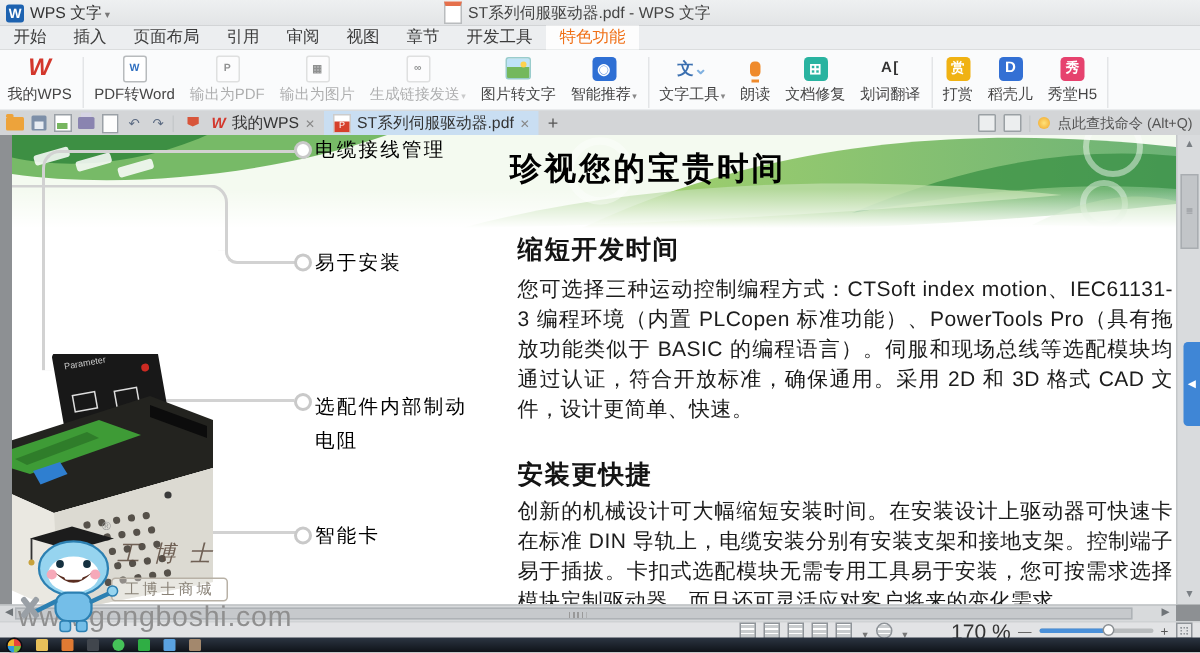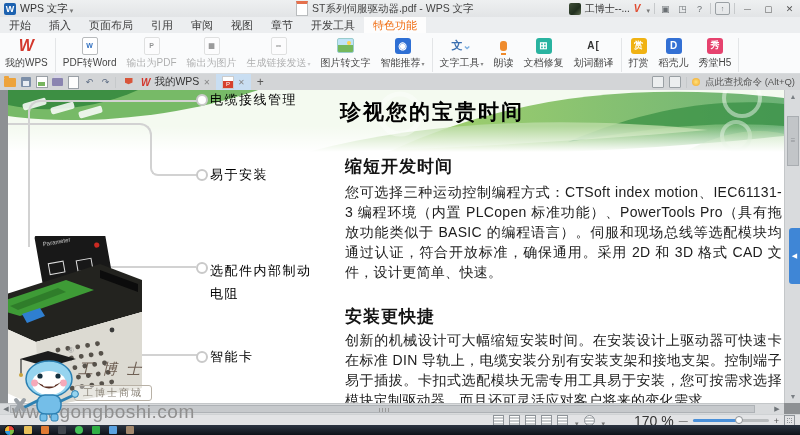--- a/index.html
+++ b/index.html
@@ -143,36 +143,20 @@
 <div class="screen">
 
   <div class="titlebar">
     <div class="wlogo">W</div>
     <span>WPS 文字</span>
     <span class="caret"></span>
     <div class="tb-center">
       <span class="docico"></span>
       <span>ST系列伺服驱动器.pdf - WPS 文字</span>
     </div>
-    <div class="tb-right">
-      <span class="avatar"></span>
-      <span class="uname">工博士--...</span>
-      <span class="vip">V</span>
-      <span class="caret"></span>
-      <span class="sep"></span>
-      <span class="tbico">▣</span>
-      <span class="tbico">◳</span>
-      <span class="tbico">?</span>
-      <span class="sep"></span>
-      <span class="boxup">↑</span>
-      <span class="sep"></span>
-      <span class="winbtn min"></span>
-      <span class="winbtn max"></span>
-      <span class="winbtn close"></span>
-    </div>
   </div>
 
   <div class="menubar">
     <span class="mtab">开始</span>
     <span class="mtab">插入</span>
     <span class="mtab">页面布局</span>
     <span class="mtab">引用</span>
     <span class="mtab">审阅</span>
     <span class="mtab">视图</span>
     <span class="mtab">章节</span>
@@ -293,20 +277,21 @@
     <span class="qico">
         <span class="cust"></span>
       </span>
     <div class="dtab">
       <span class="wtab">W</span>
       <span>我的WPS</span>
       <span class="x">✕</span>
     </div>
     <div class="dtab active">
       <span class="pdfico"></span>
+      <span>ST系列伺服驱动器.pdf</span>
       <span class="x">✕</span>
     </div>
     <span class="plus">+</span>
     <div class="tb2-right">
       <span class="minico"></span>
       <span class="minico"></span>
       <span class="sep"></span>
       <span class="bulb"></span>
       <span class="hint">点此查找命令 (Alt+Q)</span>
     </div>

